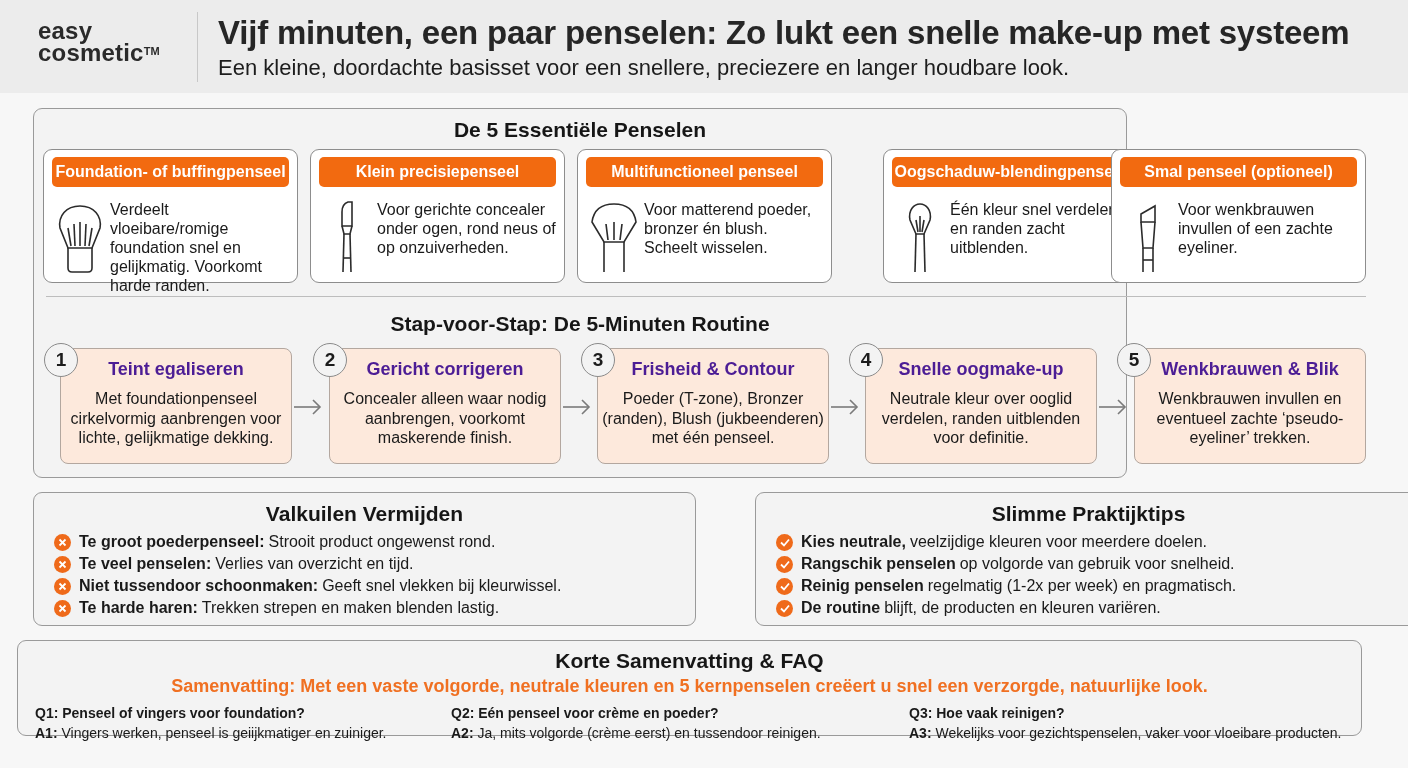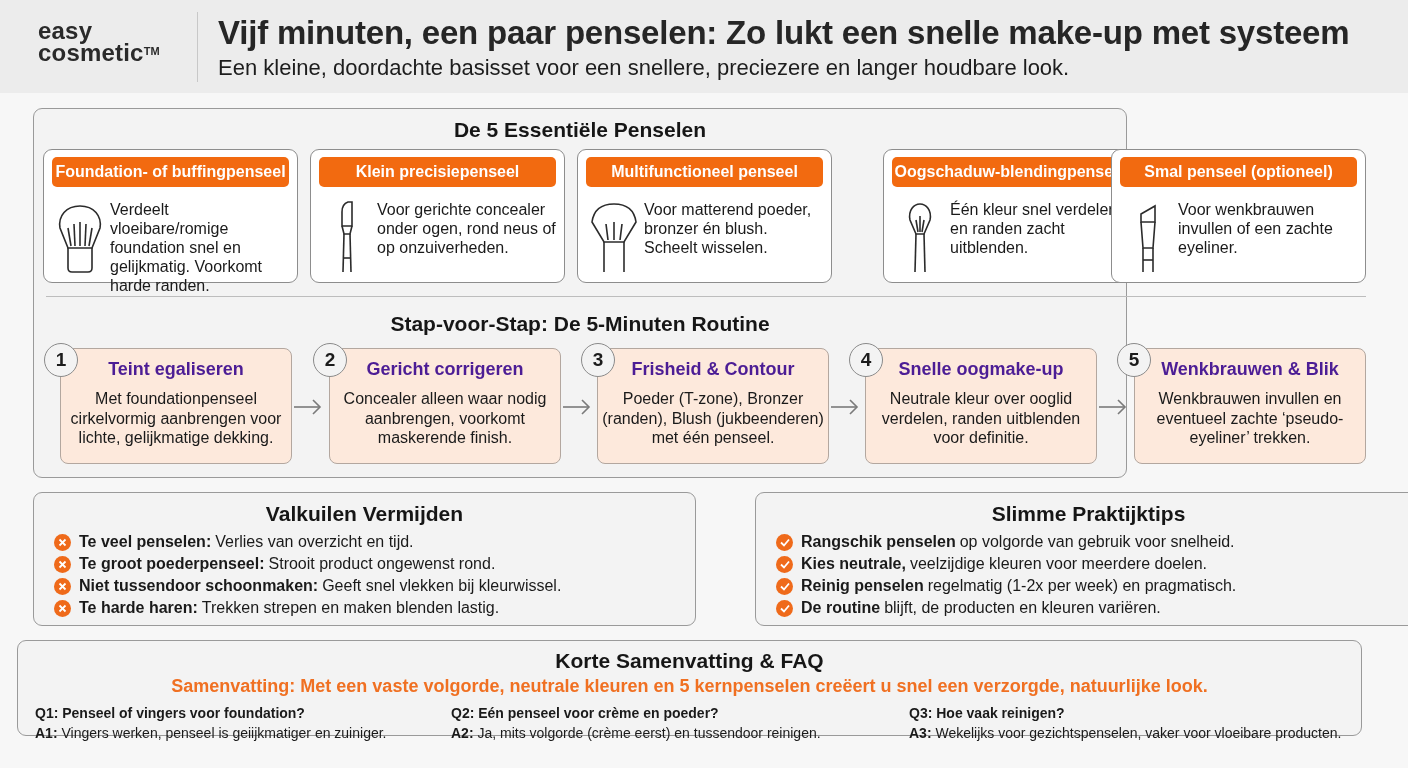--- a/index.html
+++ b/index.html
@@ -241,32 +241,32 @@
 <div class="panel" style="left:33px; top:492px; width:663px; height:134px;">
   <div class="section-title" style="top:9px;">Valkuilen Vermijden</div>
   <ul class="list" style="top:38px;">
     <li>
       <span class="bullet">
           <svg width="9" height="9" viewBox="0 0 9 9" stroke="#fff" stroke-width="1.8">
             <line x1="1.5" y1="1.5" x2="7.5" y2="7.5"></line>
             <line x1="7.5" y1="1.5" x2="1.5" y2="7.5"></line>
           </svg>
         </span>
-      <b>Te veel penselen:</b>
-        <span>Verlies van overzicht en tijd.</span>
+      <b>Te groot poederpenseel:</b>
+        <span>Strooit product ongewenst rond.</span>
     </li>
     <li>
       <span class="bullet">
           <svg width="9" height="9" viewBox="0 0 9 9" stroke="#fff" stroke-width="1.8">
             <line x1="1.5" y1="1.5" x2="7.5" y2="7.5"></line>
             <line x1="7.5" y1="1.5" x2="1.5" y2="7.5"></line>
           </svg>
         </span>
-      <b>Te groot poederpenseel:</b>
-        <span>Strooit product ongewenst rond.</span>
+      <b>Te veel penselen:</b>
+        <span>Verlies van overzicht en tijd.</span>
     </li>
     <li>
       <span class="bullet">
           <svg width="9" height="9" viewBox="0 0 9 9" stroke="#fff" stroke-width="1.8">
             <line x1="1.5" y1="1.5" x2="7.5" y2="7.5"></line>
             <line x1="7.5" y1="1.5" x2="1.5" y2="7.5"></line>
           </svg>
         </span>
       <b>Niet tussendoor schoonmaken:</b>
         <span>Geeft snel vlekken bij kleurwissel.</span>
@@ -286,31 +286,31 @@
 
 <div class="panel" style="left:711px; top:492px; width:667px; height:134px;margin-left:44px;">
   <div class="section-title" style="top:9px;">Slimme Praktijktips</div>
   <ul class="list" style="top:38px;">
     <li>
       <span class="bullet">
           <svg width="10" height="9" viewBox="0 0 10 9" fill="none" stroke="#fff" stroke-width="1.8">
             <polyline points="1,4.5 4,7.5 9,1.5"></polyline>
           </svg>
         </span>
+      <b>Kies neutrale,</b>
+        <span>veelzijdige kleuren voor meerdere doelen.</span>
+    </li>
+    <li>
+      <span class="bullet">
+          <svg width="10" height="9" viewBox="0 0 10 9" fill="none" stroke="#fff" stroke-width="1.8">
+            <polyline points="1,4.5 4,7.5 9,1.5"></polyline>
+          </svg>
+        </span>
       <b>Rangschik penselen</b>
         <span>op volgorde van gebruik voor snelheid.</span>
-    </li>
-    <li>
-      <span class="bullet">
-          <svg width="10" height="9" viewBox="0 0 10 9" fill="none" stroke="#fff" stroke-width="1.8">
-            <polyline points="1,4.5 4,7.5 9,1.5"></polyline>
-          </svg>
-        </span>
-      <b>Kies neutrale,</b>
-        <span>veelzijdige kleuren voor meerdere doelen.</span>
     </li>
     <li>
       <span class="bullet">
           <svg width="10" height="9" viewBox="0 0 10 9" fill="none" stroke="#fff" stroke-width="1.8">
             <polyline points="1,4.5 4,7.5 9,1.5"></polyline>
           </svg>
         </span>
       <b>Reinig penselen</b>
         <span>regelmatig (1-2x per week) en pragmatisch.</span>
     </li>

